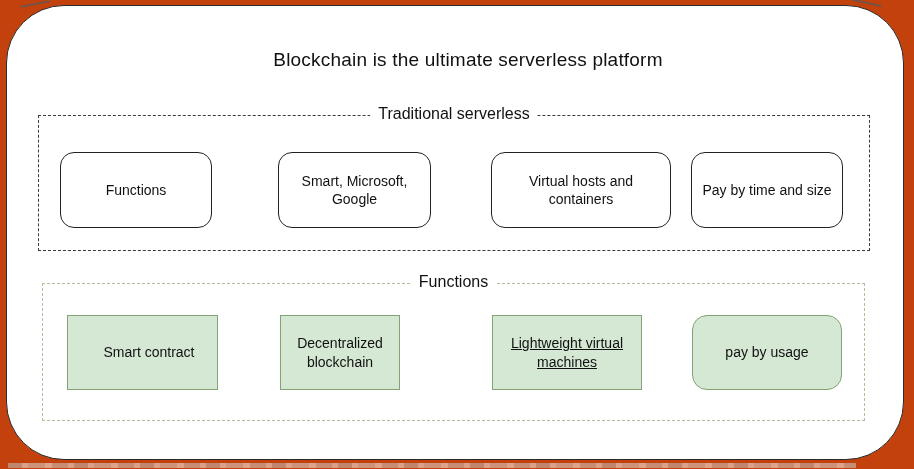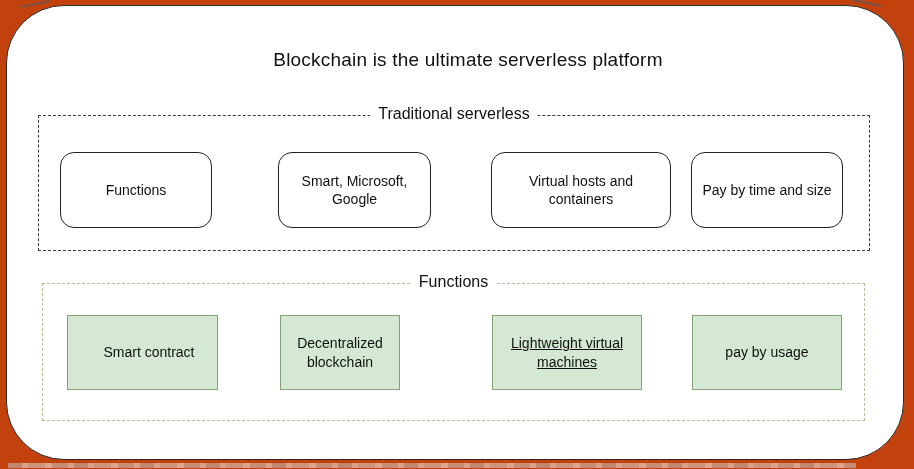--- a/index.html
+++ b/index.html
@@ -52,21 +52,21 @@
     top:315px;height:75px;background:var(--green-fill);
     border:1px solid var(--green-border);
   }
   .c1{left:60px;width:152px;}
   .c2{left:278px;width:153px;}
   .c3{left:491px;width:180px;}
   .c4{left:691px;width:152px;}
   .g1{left:67px;width:151px;padding-left:19px;}
   .g2{left:280px;width:120px;}
   .g3{left:492px;width:150px;text-decoration:underline;}
-  .g4{left:692px;width:150px;}
+  .g4{left:692px;width:150px;border-radius:15px;}
   .artifact{position:absolute;height:0;border-top:2px solid #5a5a5a;opacity:.8;}
   .artifact.tl{left:20px;top:3px;width:30px;transform:rotate(-11deg);}
   .artifact.tr{left:852px;top:2px;width:30px;transform:rotate(12deg);}
   .bottom-noise{
     position:absolute;left:8px;top:463px;width:848px;height:5px;opacity:.55;
     background:repeating-linear-gradient(90deg,
       #bfbfbf 0 14px,#efefef 14px 20px,#d7d7d7 20px 37px,#f6f6f6 37px 44px,
       #cccccc 44px 60px,#eeeeee 60px 66px);
     filter:blur(.4px);
   }

